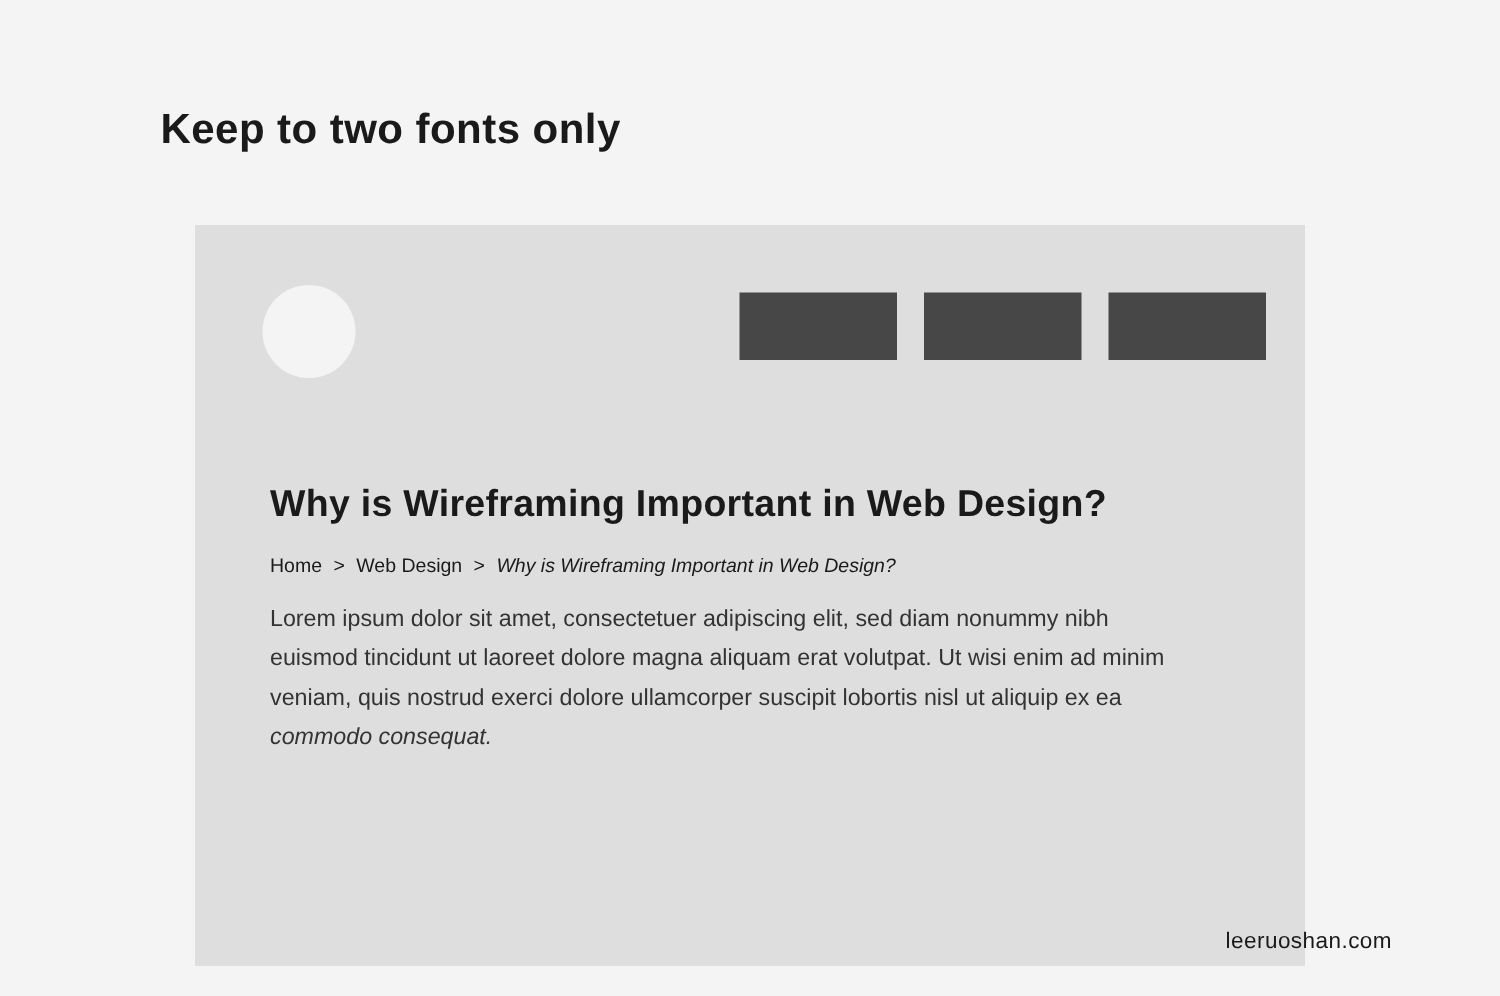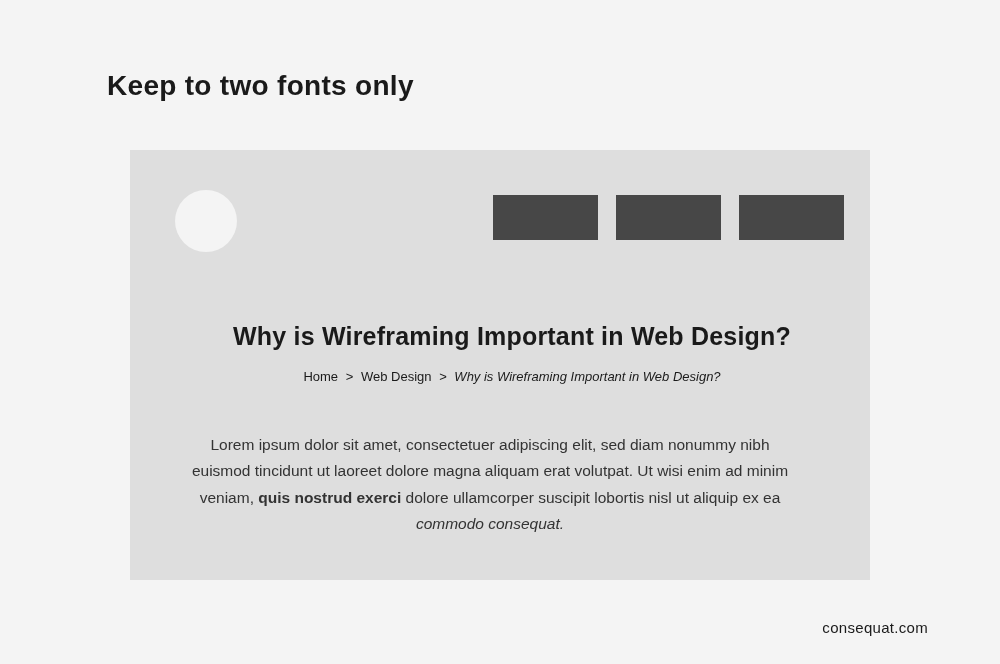--- a/index.html
+++ b/index.html
@@ -17,24 +17,23 @@
     font-size: 28px;
     font-weight: 600;
     letter-spacing: 0.3px;
     margin-left: 32px;
   }
   .wireframe-card {
     position: absolute;
     top: 150px;
     left: 130px;
     width: 740px;
-    height: 430px;
+    height: 494px;
     background: #dedede;
     padding: 40px 26px 40px 50px;
-    text-align: center;
   }
   .wf-header {
     display: flex;
     justify-content: space-between;
     align-items: flex-start;
     margin-bottom: 70px;
   }
   .wf-logo {
     width: 62px;
     height: 62px;
@@ -54,33 +53,33 @@
   }
   .wf-article-title {
     font-size: 25px;
     font-weight: 600;
     letter-spacing: 0.2px;
     margin-bottom: 18px;
   }
   .wf-breadcrumb {
     font-size: 13px;
     font-weight: 500;
-    margin-bottom: 48px;
+    margin-bottom: 16px;
   }
   .wf-breadcrumb .sep { margin: 0 4px; }
   .wf-breadcrumb .current { font-style: italic; font-weight: 500; }
   .wf-body {
     font-family: Futura, "Century Gothic", "Trebuchet MS", sans-serif;
     font-size: 15.5px;
     line-height: 1.7;
     font-weight: 300;
     color: #333;
     max-width: 620px;
   }
-  .wf-body .bold { font-weight: 700; }
+  .wf-body .bold { font-weight: 400; }
   .wf-body .bolditalic { font-weight: 400; font-style: italic; }
   .footer-credit {
     position: absolute;
     right: 72px;
     bottom: 28px;
     font-size: 15px;
     font-weight: 400;
     letter-spacing: 0.3px;
     color: #1a1a1a;
   }
@@ -108,13 +107,13 @@
     <span>Web Design</span>
     <span class="sep">&gt;</span>
     <span class="current">Why is Wireframing Important in Web Design?</span>
   </div>
 
   <p class="wf-body">
     <span>Lorem ipsum dolor sit amet, consectetuer adipiscing elit, sed diam nonummy nibh euismod tincidunt ut laoreet dolore magna aliquam erat volutpat. Ut wisi enim ad minim veniam, </span><span class="bold">quis nostrud exerci</span><span> dolore ullamcorper suscipit lobortis nisl ut aliquip ex ea </span><span class="bolditalic">commodo consequat.</span>
   </p>
 </div>
 
-<div class="footer-credit">consequat.com</div>
+<div class="footer-credit">leeruoshan.com</div>
 
 </body></html>

